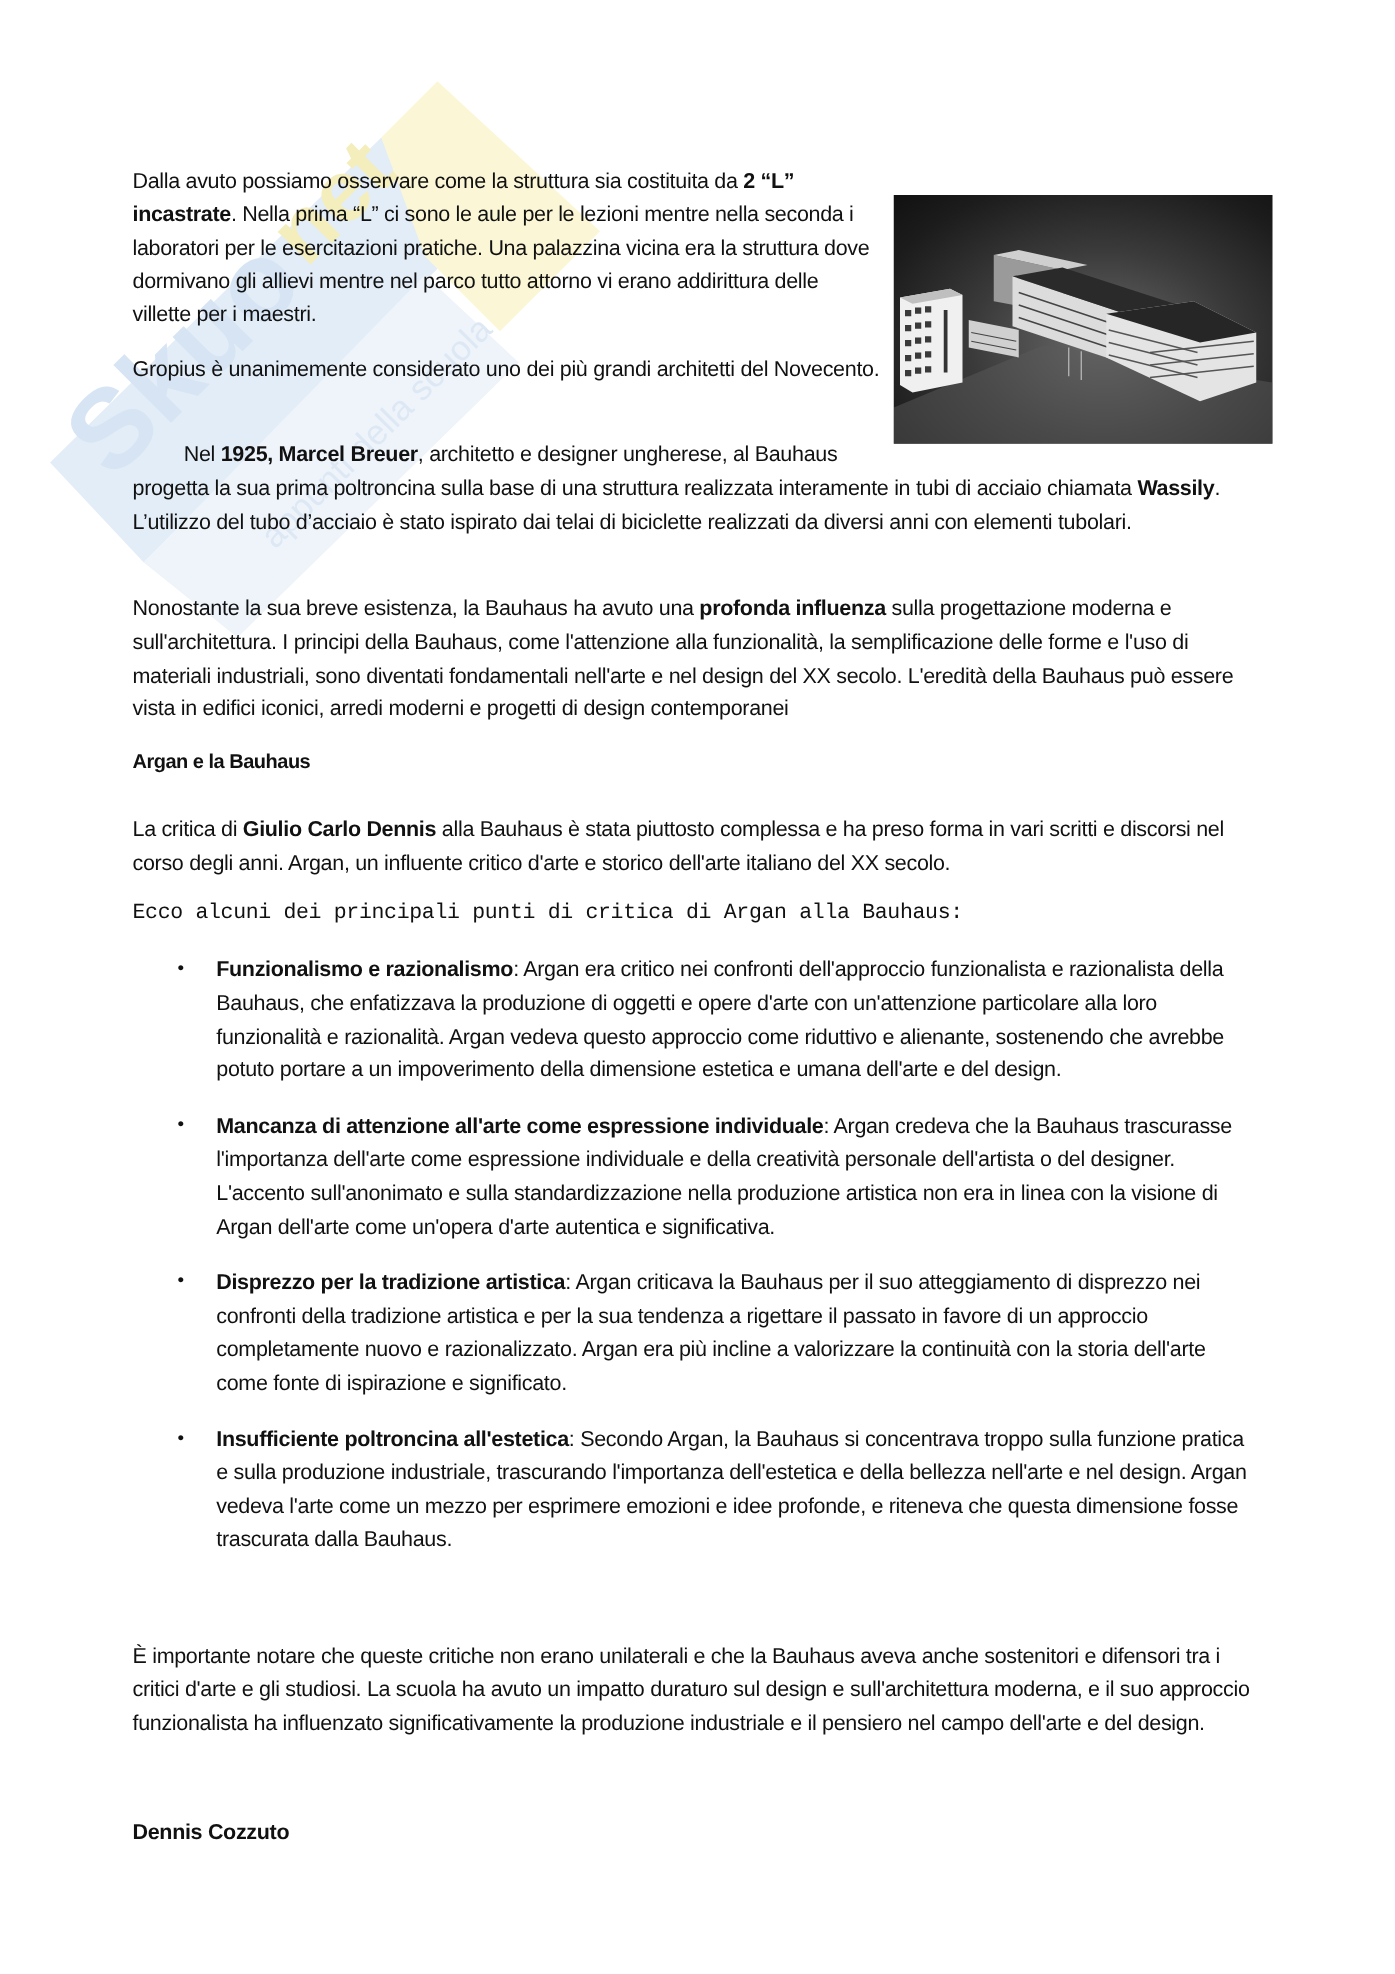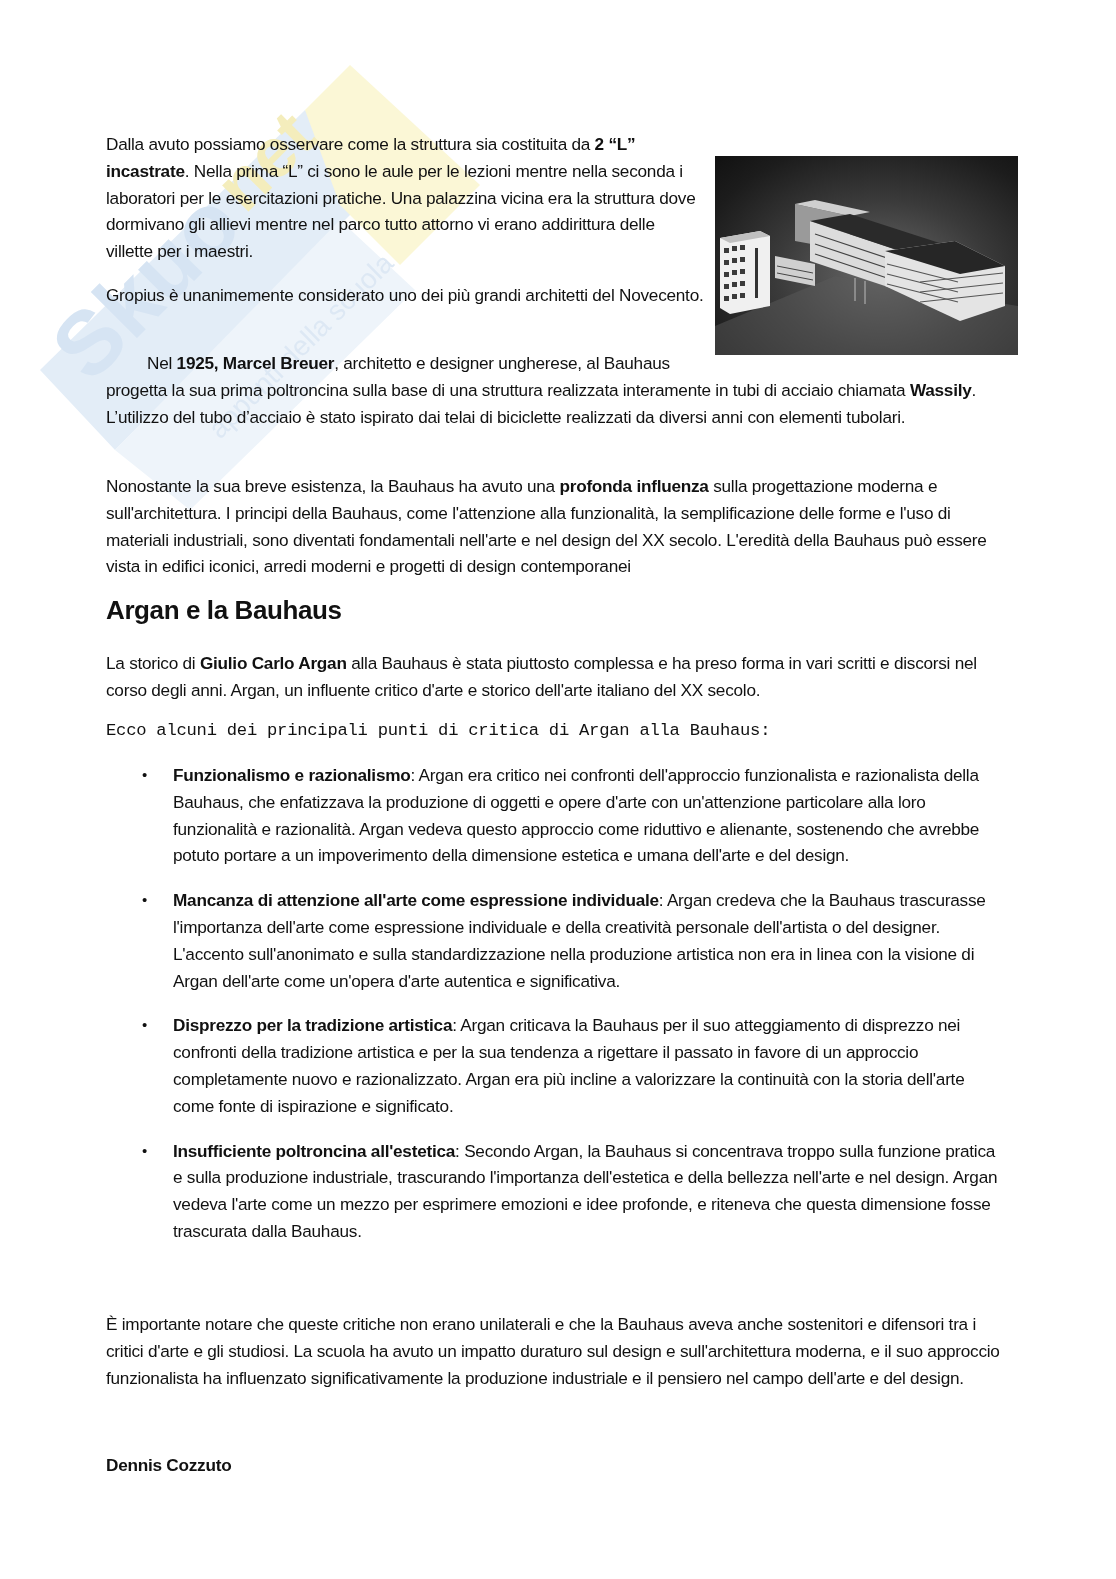--- a/index.html
+++ b/index.html
@@ -59,21 +59,21 @@
     }
     .p-legacy {
       position: absolute;
       top: 473px;
       width: 905px;
     }
     h2 {
       position: absolute;
       top: 597px;
       margin: 0;
-      font-size: 26px;
+      font-size: 16px;
       font-weight: bold;
       letter-spacing: -0.4px;
       color: #111111;
     }
     .p-argan {
       position: absolute;
       top: 650px;
       width: 900px;
     }
     .p-ecco {
@@ -214,21 +214,21 @@
     <span class="first-line"><span>Nel </span><b>1925, Marcel Breuer</b><span>, architetto e designer ungherese, al Bauhaus</span></span><span>progetta la sua prima poltroncina sulla base di una struttura realizzata interamente in tubi di acciaio chiamata </span><b>Wassily</b><span>. L’utilizzo del tubo d’acciaio è stato ispirato dai telai di biciclette realizzati da diversi anni con elementi tubolari.</span>
   </p>
 
   <p class="p-legacy">
     <span>Nonostante la sua breve esistenza, la Bauhaus ha avuto una </span><b>profonda influenza</b><span> sulla progettazione moderna e sull'architettura. I principi della Bauhaus, come l'attenzione alla funzionalità, la semplificazione delle forme e l'uso di materiali industriali, sono diventati fondamentali nell'arte e nel design del XX secolo. L'eredità della Bauhaus può essere vista in edifici iconici, arredi moderni e progetti di design contemporanei</span>
   </p>
 
   <h2>Argan e la Bauhaus</h2>
 
   <p class="p-argan">
-    <span>La storico di </span><b>Giulio Carlo Argan</b><span> alla Bauhaus è stata piuttosto complessa e ha preso forma in vari scritti e discorsi nel corso degli anni. Argan, un influente critico d'arte e storico dell'arte italiano del XX secolo.</span>
+    <span>La critica di </span><b>Giulio Carlo Dennis</b><span> alla Bauhaus è stata piuttosto complessa e ha preso forma in vari scritti e discorsi nel corso degli anni. Argan, un influente critico d'arte e storico dell'arte italiano del XX secolo.</span>
   </p>
 
   <p class="p-ecco">Ecco alcuni dei principali punti di critica di Argan alla Bauhaus:</p>
 
   <ul class="crit">
     <li>
       <span class="bullet">•</span>
       <b>Funzionalismo e razionalismo</b><span>: Argan era critico nei confronti dell'approccio funzionalista e razionalista della Bauhaus, che enfatizzava la produzione di oggetti e opere d'arte con un'attenzione particolare alla loro funzionalità e razionalità. Argan vedeva questo approccio come riduttivo e alienante, sostenendo che avrebbe potuto portare a un impoverimento della dimensione estetica e umana dell'arte e del design.</span>
     </li>
     <li>

